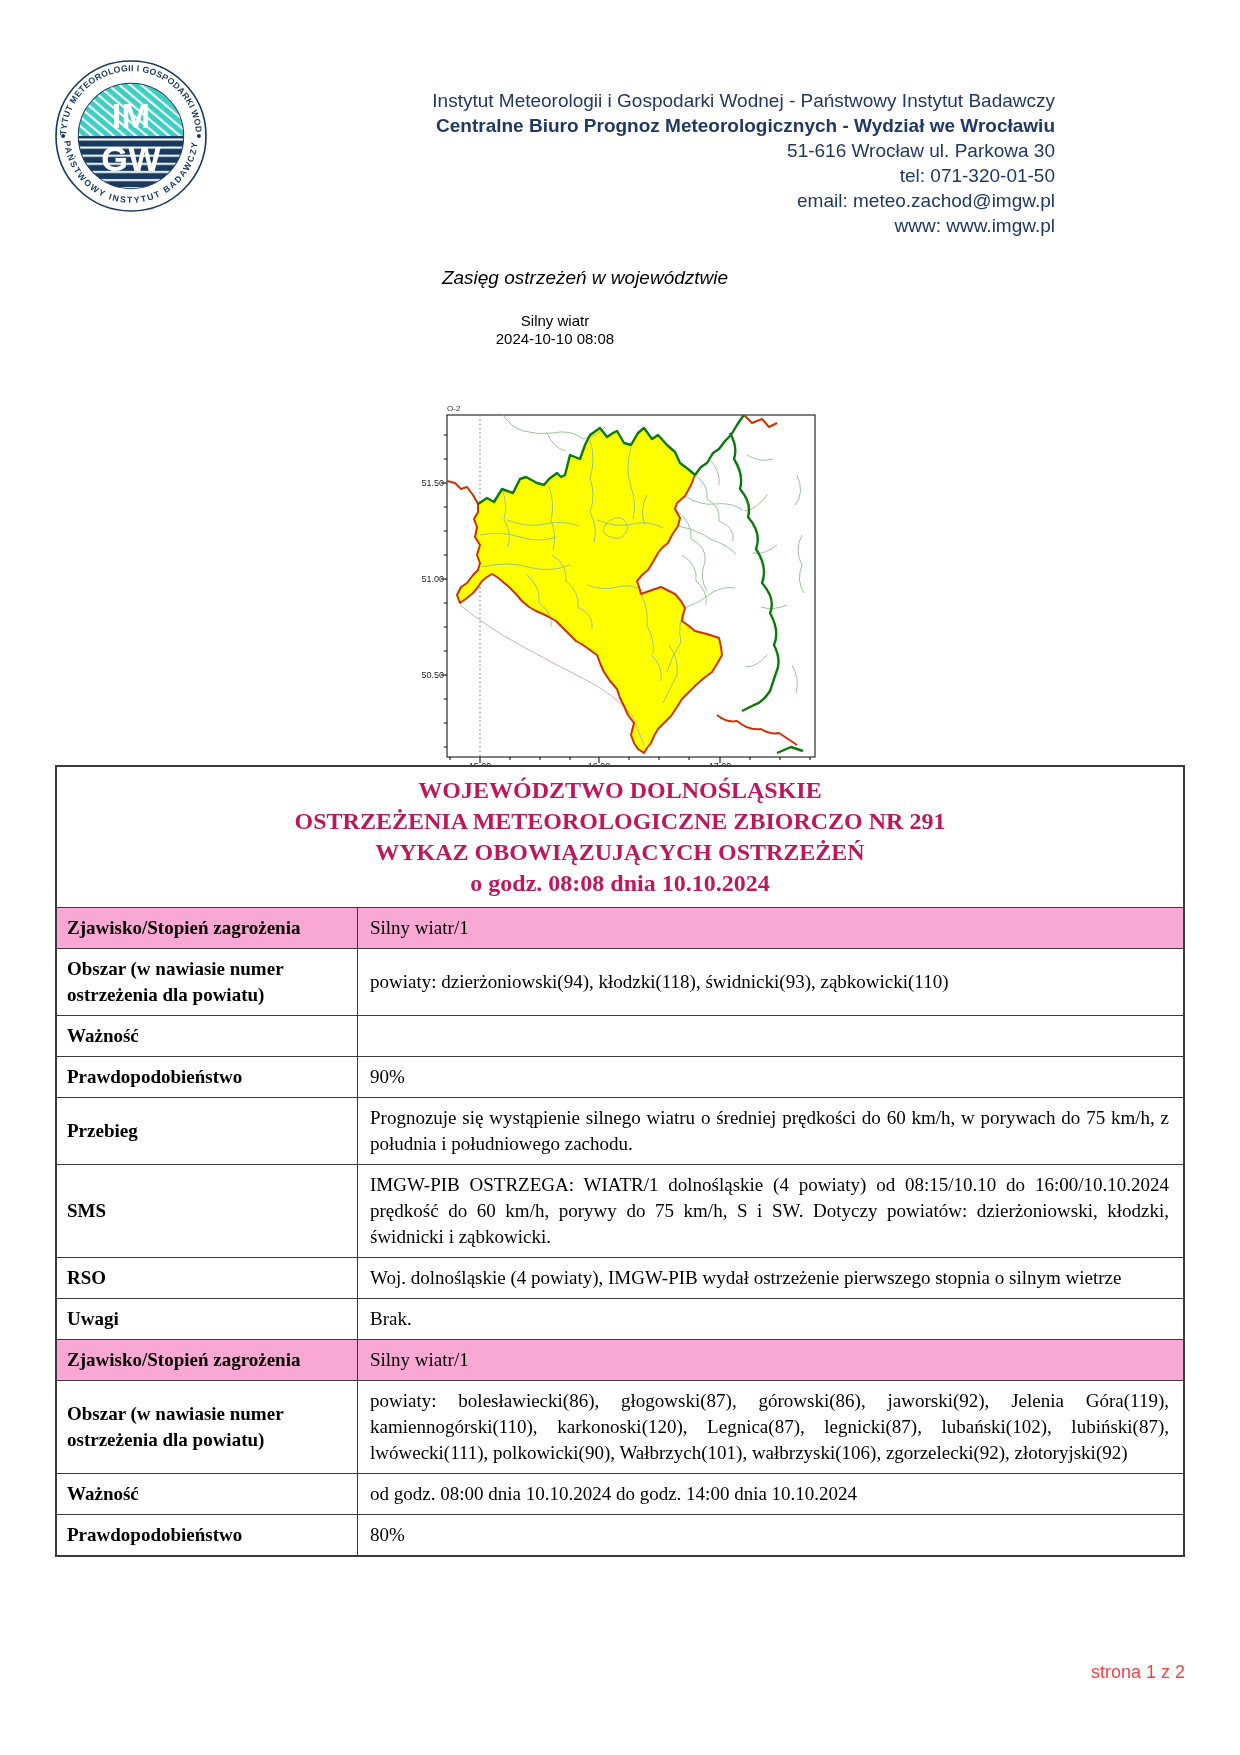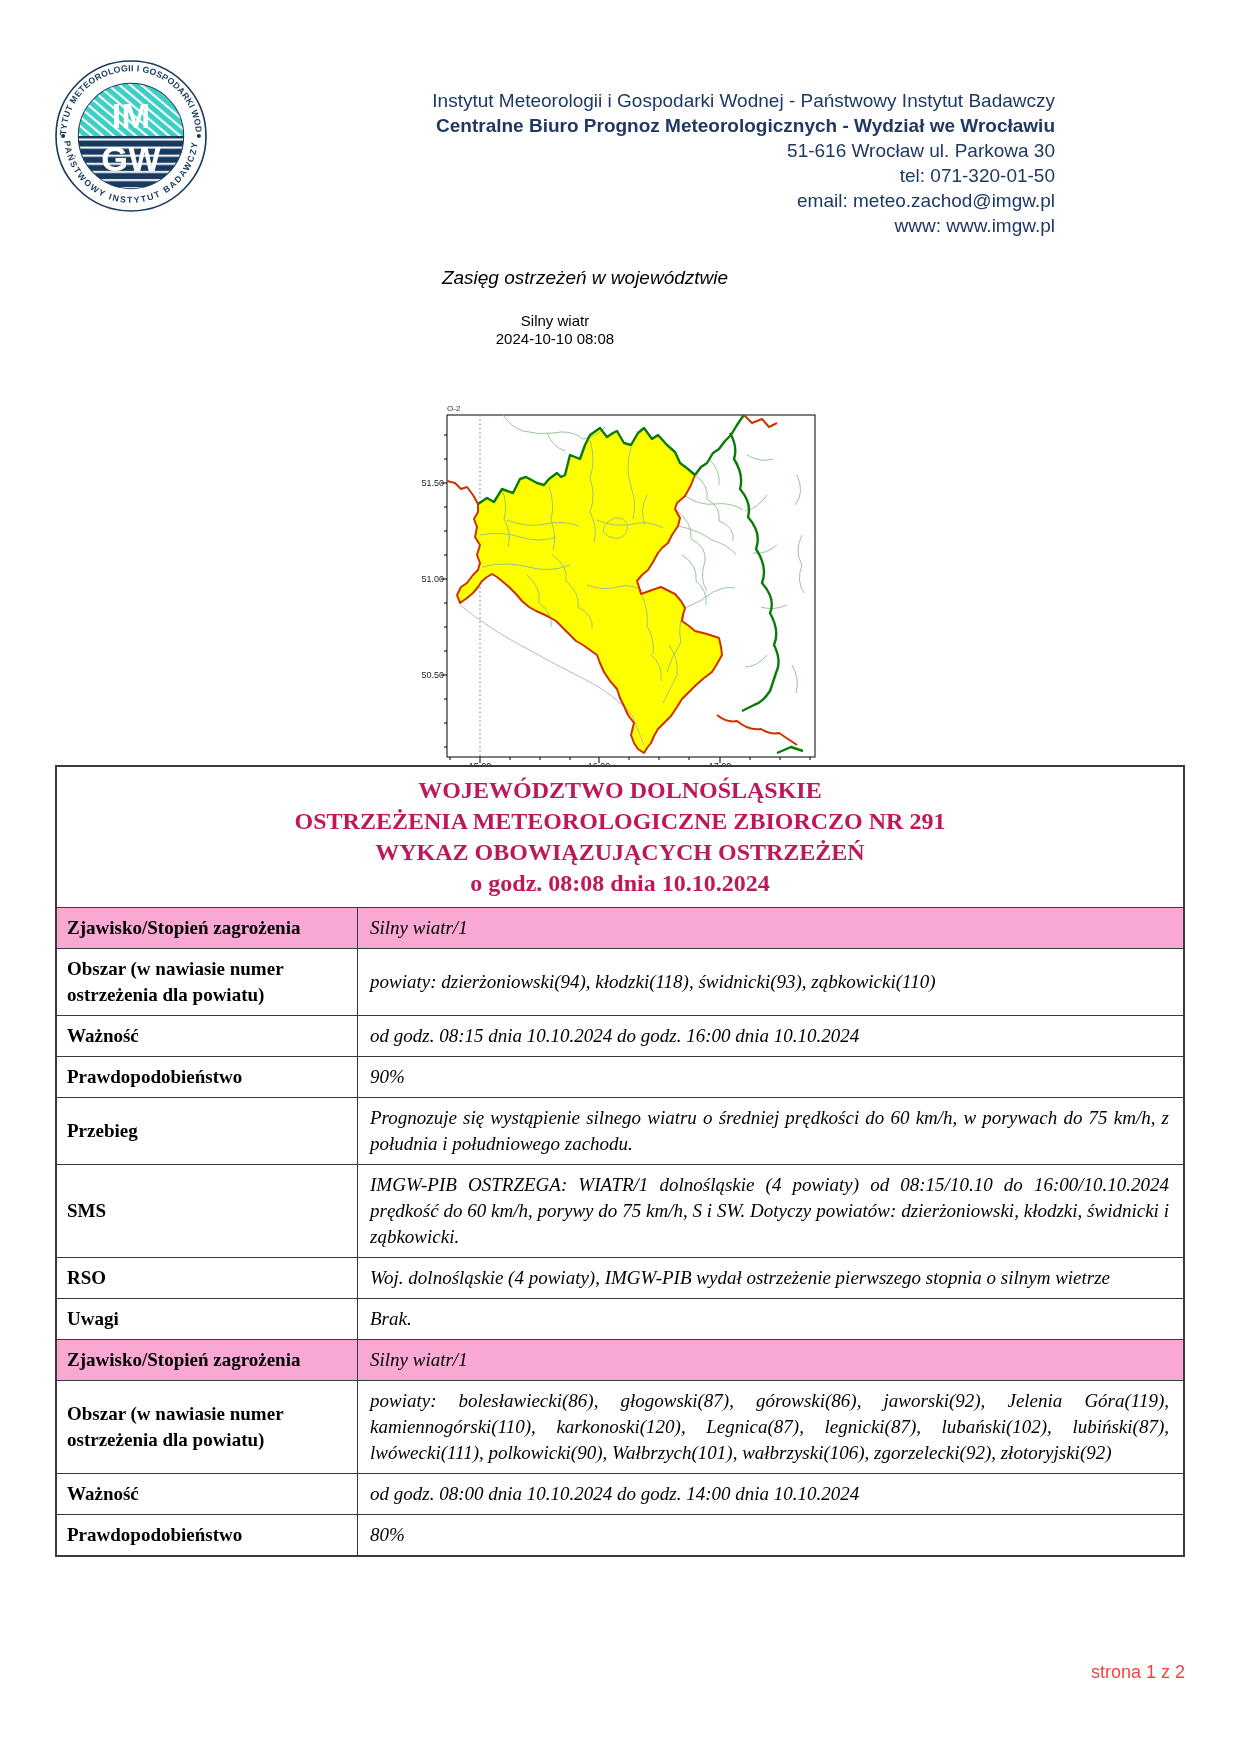--- a/index.html
+++ b/index.html
@@ -37,21 +37,21 @@
   }
   .trow{display:grid;grid-template-columns:301px 1fr;border-top:1px solid #3a3a3a;}
   .trow.hl .tlabel,.trow.hl .tvalue{background:#f9a8d4;}
   .tlabel{
     border-right:1px solid #3a3a3a;font-weight:bold;
     padding:7px 8px 7px 10px;line-height:26px;display:flex;align-items:center;
   }
   .tvalue{
     padding:7px 14px 7px 12px;line-height:26px;display:flex;align-items:center;
   }
-  .tvalue>span{display:block;width:100%;text-align:justify;font-style:italic;}
+  .tvalue>span{display:block;width:100%;text-align:justify;}
   
   .pagefoot{position:absolute;top:1662px;right:55px;font-size:18px;color:#ef4444;}
   svg text{font-family:"Liberation Sans",sans-serif;}
 </style>
 </head>
 <body>
 
 <div class="logo">
   <svg viewBox="0 0 150 150" width="152" height="152">
     <defs>
@@ -209,23 +209,20 @@
       </div>
   </div>
   <div class="trow">
     <div class="tlabel">Obszar (w nawiasie numer ostrzeżenia dla powiatu)</div>
     <div class="tvalue">
         <span>powiaty: dzierżoniowski(94), kłodzki(118), świdnicki(93),  ząbkowicki(110)</span>
       </div>
   </div>
   <div class="trow">
     <div class="tlabel">Ważność</div>
-    <div class="tvalue">
-        <span>od godz. 08:15 dnia 10.10.2024 do godz. 16:00 dnia 10.10.2024</span>
-      </div>
   </div>
   <div class="trow">
     <div class="tlabel">Prawdopodobieństwo</div>
     <div class="tvalue">
         <span>90%</span>
       </div>
   </div>
   <div class="trow">
     <div class="tlabel">Przebieg</div>
     <div class="tvalue">

